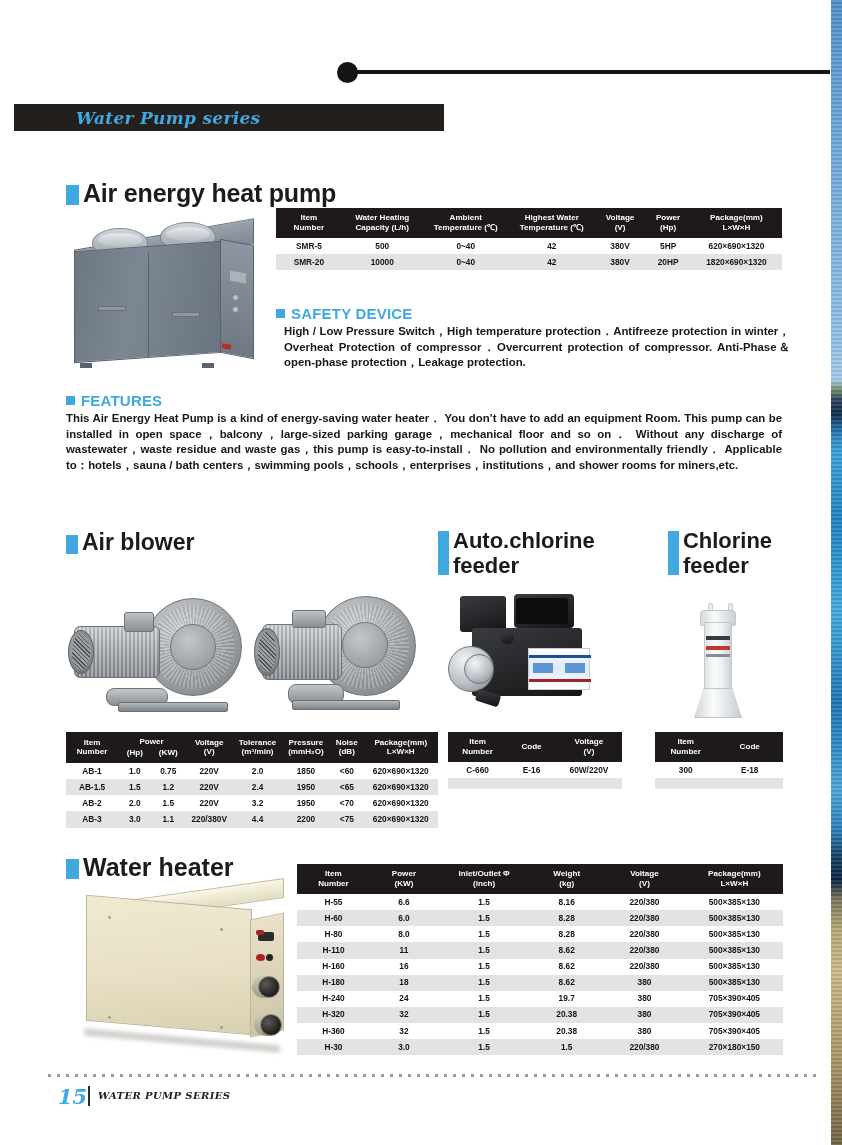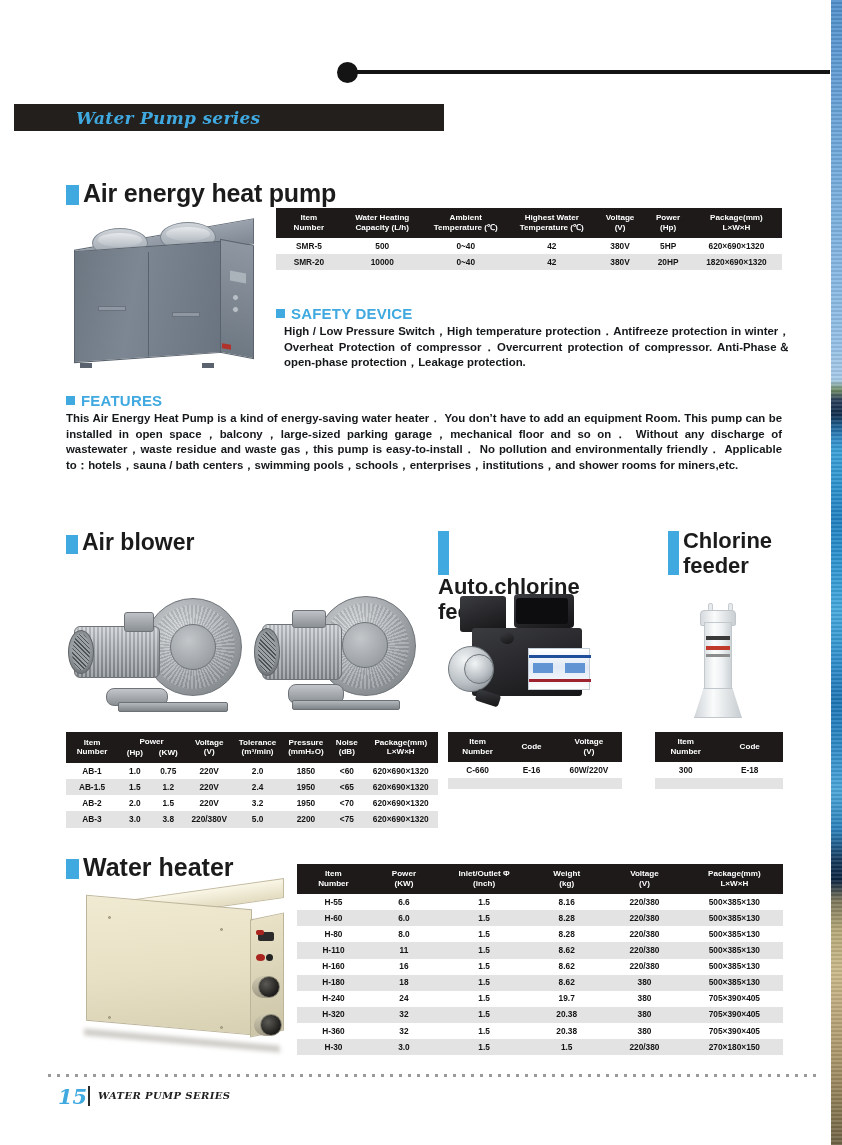--- a/index.html
+++ b/index.html
@@ -62,21 +62,21 @@
   }
 
   #head-heatpump { left:66px; top:181px; }
   #head-heatpump .bullet { width:13px; height:20px; margin-top:4px; margin-right:4px; }
   #head-heatpump .txt { font-size:25px; letter-spacing:-.2px; }
 
   #head-blower { left:66px; top:531px; }
   #head-blower .bullet { width:12px; height:19px; margin-top:4px; margin-right:4px; }
   #head-blower .txt { font-size:23px; }
 
-  #head-autochl { left:438px; top:529px; width:200px;flex-direction:column; }
+  #head-autochl { left:438px; top:529px; width:200px; }
   #head-autochl .bullet { width:11px; height:44px; margin-top:2px; margin-right:4px; }
   #head-autochl .txt { font-size:22px; line-height:1.12; }
 
   #head-chl { left:645px; top:529px; width:150px;justify-content:center; }
   #head-chl .bullet { width:11px; height:44px; margin-top:2px; margin-right:4px; }
   #head-chl .txt { font-size:22px; line-height:1.12; }
 
   #head-heater { left:66px; top:855px; }
   #head-heater .bullet { width:13px; height:20px; margin-top:4px; margin-right:4px; }
   #head-heater .txt { font-size:25px; }
@@ -451,23 +451,23 @@
         <td>1.5</td>
         <td>220V</td>
         <td>3.2</td>
         <td>1950</td>
         <td>&lt;70</td>
         <td>620×690×1320</td>
       </tr>
       <tr>
         <td>AB-3</td>
         <td>3.0</td>
-        <td>3.8</td>
+        <td>1.1</td>
         <td>220/380V</td>
-        <td>5.0</td>
+        <td>4.4</td>
         <td>2200</td>
         <td>&lt;75</td>
         <td>620×690×1320</td>
       </tr>
       <tr class="blank-w">
           <td colspan="8"></td>
         </tr>
     </tbody>
   </table>
 

